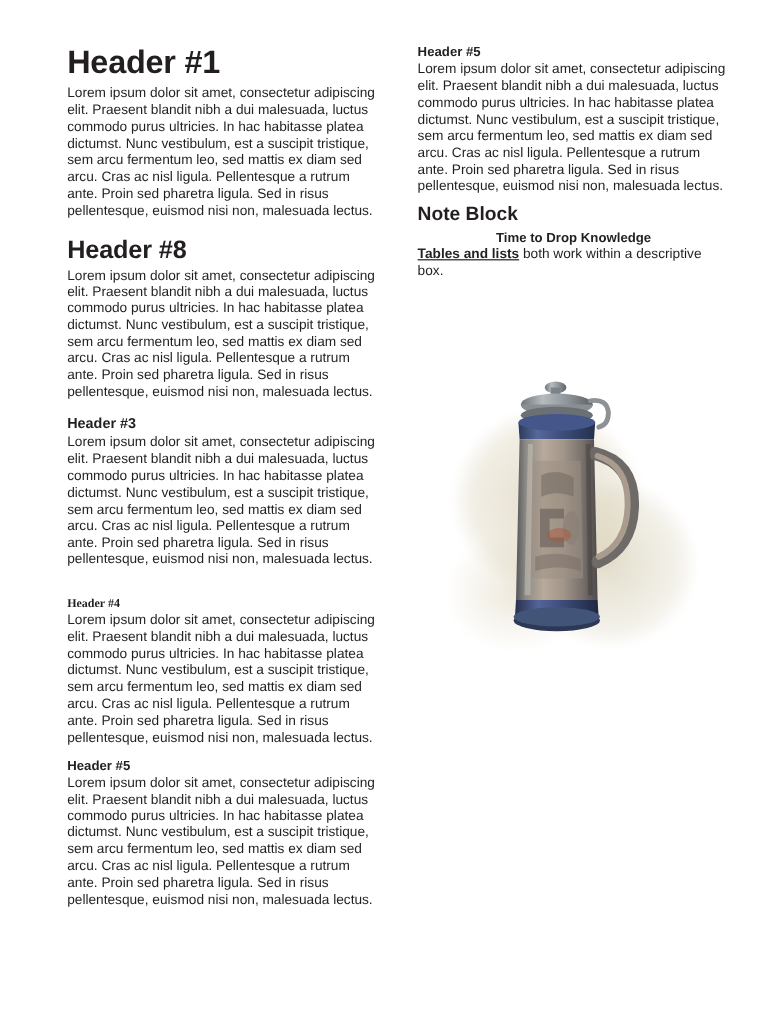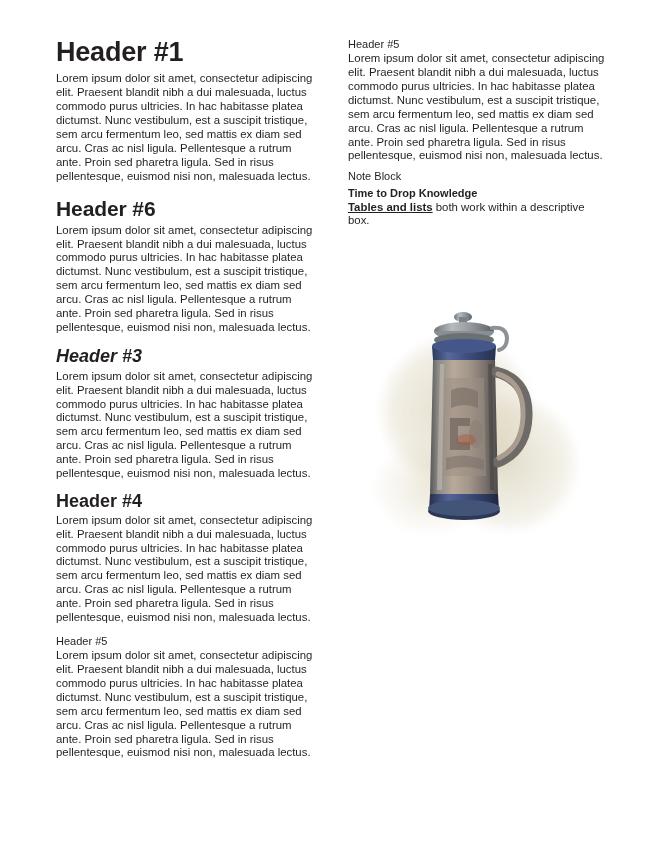--- a/index.html
+++ b/index.html
@@ -44,64 +44,65 @@
     letter-spacing: -0.2px;
   }
   h2.h2 {
     font-size: 21px;
     line-height: 1.05;
     font-weight: bold;
     margin: 14px 0 4px 0;
     letter-spacing: -0.1px;
   }
   h3.h3 {
-    font-size: 18px;
+    font-size: 12px;
     line-height: 1.1;
     font-weight: bold;
     margin: 12px 0 3px 0;
-    font-style: italic;
   }
   h4.h4 {
-    font-size: 18px;
-    line-height: 1.1;
-    font-weight: bold;
-    margin: 11px 0 2px 0;
+    font-size: 10px;
+    line-height: 1.1;
+    font-weight: bold;
+    margin: 24px 0 2px 0;
+    font-family: Liberation Serif, serif;
   }
   h5.h5 {
     font-size: 11px;
     line-height: 1.1;
-    font-weight: normal;
+    font-weight: bold;
     margin: 10px 0 2px 0;
   }
   .right-col h5.h5 {
     margin-top: 0;
   }
   p.body {
     font-size: 11.4px;
     line-height: 1.22;
     margin: 0 0 2px 0;
     text-align: left;
     color: #231f20;
   }
   .note-title {
-    font-size: 11px;
-    font-weight: normal;
+    font-size: 16px;
+    font-weight: bold;
     margin: 7px 0 1px 0;
     line-height: 1.1;
   }
   .note-text {
     font-size: 11.4px;
     line-height: 1.22;
     margin: 0 0 2px 0;
   }
   .callout-title {
     font-size: 11px;
     font-weight: bold;
     margin: 5px 0 1px 0;
     line-height: 1.1;
+    text-align: center;
   }
   .bold-inline {
     font-weight: bold;
     text-decoration: underline;
   }
 
   
   .illustration {
     position: relative;
     width: 260px;
@@ -132,21 +133,21 @@
 <body>
 
 <div class="page">
   <div class="columns">
 
     <div class="col col-left">
 
       <h1 class="h1">Header #1</h1>
       <p class="body">Lorem ipsum dolor sit amet, consectetur adipiscing elit. Praesent blandit nibh a dui malesuada, luctus commodo purus ultricies. In hac habitasse platea dictumst. Nunc vestibulum, est a suscipit tristique, sem arcu fermentum leo, sed mattis ex diam sed arcu. Cras ac nisl ligula. Pellentesque a rutrum ante. Proin sed pharetra ligula. Sed in risus pellentesque, euismod nisi non, malesuada lectus.</p>
 
-      <h2 class="h2">Header #6</h2>
+      <h2 class="h2">Header #8</h2>
       <p class="body">Lorem ipsum dolor sit amet, consectetur adipiscing elit. Praesent blandit nibh a dui malesuada, luctus commodo purus ultricies. In hac habitasse platea dictumst. Nunc vestibulum, est a suscipit tristique, sem arcu fermentum leo, sed mattis ex diam sed arcu. Cras ac nisl ligula. Pellentesque a rutrum ante. Proin sed pharetra ligula. Sed in risus pellentesque, euismod nisi non, malesuada lectus.</p>
 
       <h3 class="h3">Header #3</h3>
       <p class="body">Lorem ipsum dolor sit amet, consectetur adipiscing elit. Praesent blandit nibh a dui malesuada, luctus commodo purus ultricies. In hac habitasse platea dictumst. Nunc vestibulum, est a suscipit tristique, sem arcu fermentum leo, sed mattis ex diam sed arcu. Cras ac nisl ligula. Pellentesque a rutrum ante. Proin sed pharetra ligula. Sed in risus pellentesque, euismod nisi non, malesuada lectus.</p>
 
       <h4 class="h4">Header #4</h4>
       <p class="body">Lorem ipsum dolor sit amet, consectetur adipiscing elit. Praesent blandit nibh a dui malesuada, luctus commodo purus ultricies. In hac habitasse platea dictumst. Nunc vestibulum, est a suscipit tristique, sem arcu fermentum leo, sed mattis ex diam sed arcu. Cras ac nisl ligula. Pellentesque a rutrum ante. Proin sed pharetra ligula. Sed in risus pellentesque, euismod nisi non, malesuada lectus.</p>
 
       <h5 class="h5">Header #5</h5>
       <p class="body">Lorem ipsum dolor sit amet, consectetur adipiscing elit. Praesent blandit nibh a dui malesuada, luctus commodo purus ultricies. In hac habitasse platea dictumst. Nunc vestibulum, est a suscipit tristique, sem arcu fermentum leo, sed mattis ex diam sed arcu. Cras ac nisl ligula. Pellentesque a rutrum ante. Proin sed pharetra ligula. Sed in risus pellentesque, euismod nisi non, malesuada lectus.</p>

